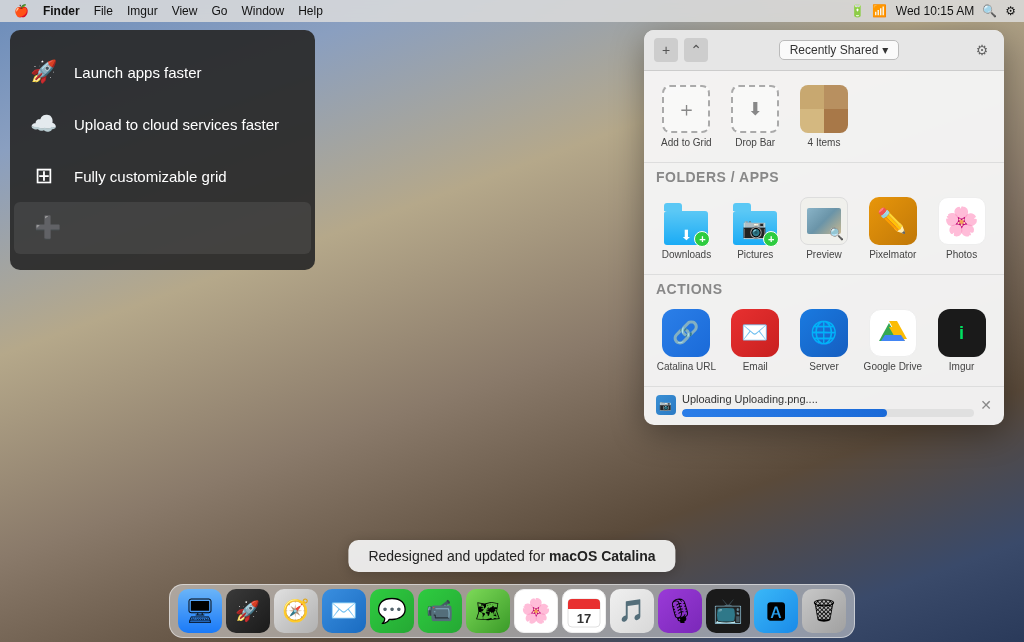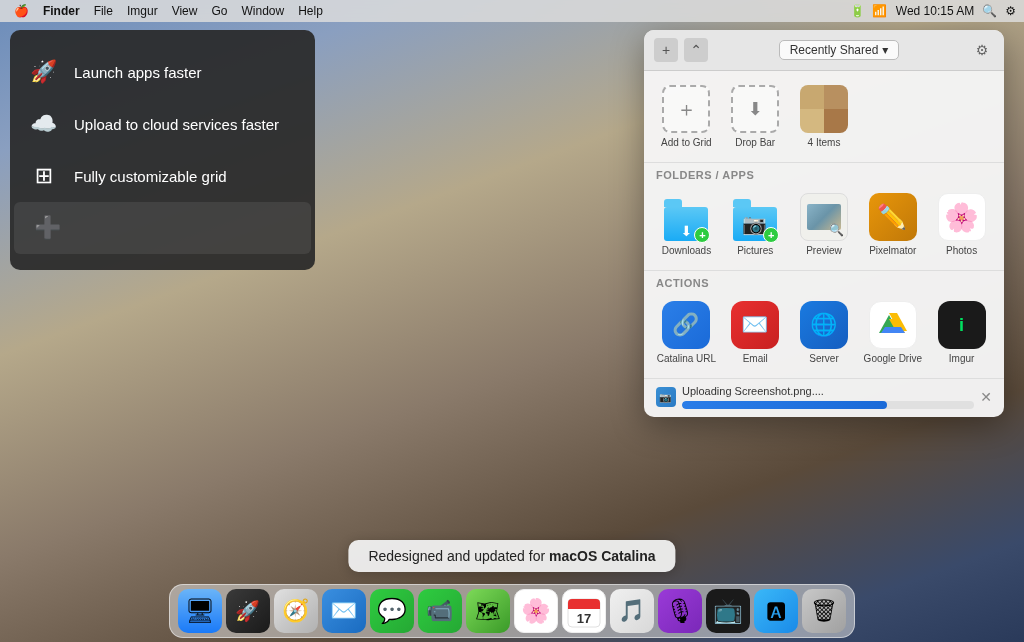--- a/index.html
+++ b/index.html
@@ -165,21 +165,21 @@
       border: 2px dashed #aaa;
       border-radius: 8px;
       display: flex; align-items: center; justify-content: center;
       font-size: 20px;
       color: #888;
       background: rgba(255,255,255,0.5);
     }
 
     
     .section-label {
-      font-size: 11px;
+      font-size: 14px;
       font-weight: 700;
       color: #888;
       letter-spacing: 0.5px;
       padding: 6px 12px 2px;
       text-transform: uppercase;
     }
 
     
     .folders-area {
       display: grid;
@@ -522,21 +522,21 @@
         <span style="color:#00e060;font-size:18px;font-weight:bold;font-family:sans-serif;">i</span>
       </div>
       <span class="grid-item-label">Imgur</span>
     </div>
   </div>
 
   <div class="task-progress">
     <div class="task-progress-row">
       <div class="progress-thumb">📷</div>
       <div style="flex:1;">
-        <div class="progress-filename">Uploading Screenshot.png....</div>
+        <div class="progress-filename">Uploading Uploading.png....</div>
         <div class="progress-bar-wrap">
           <div class="progress-bar-fill"></div>
         </div>
       </div>
       <span class="progress-close">✕</span>
     </div>
   </div>
 </div>
 
 <div class="bottom-notification">

